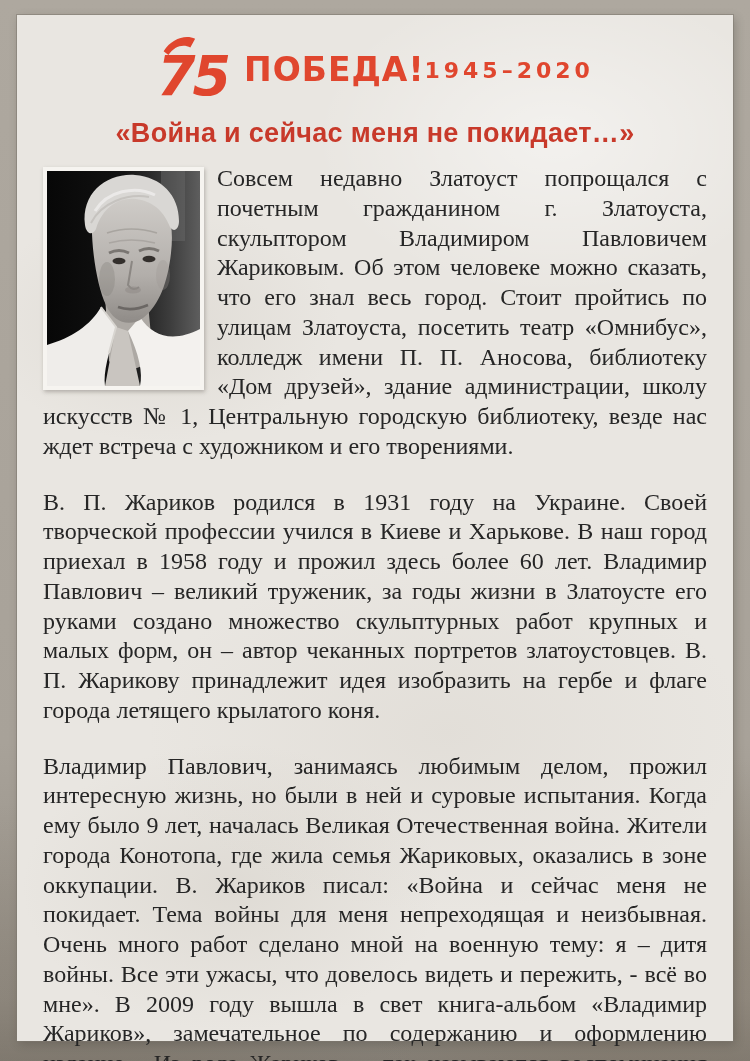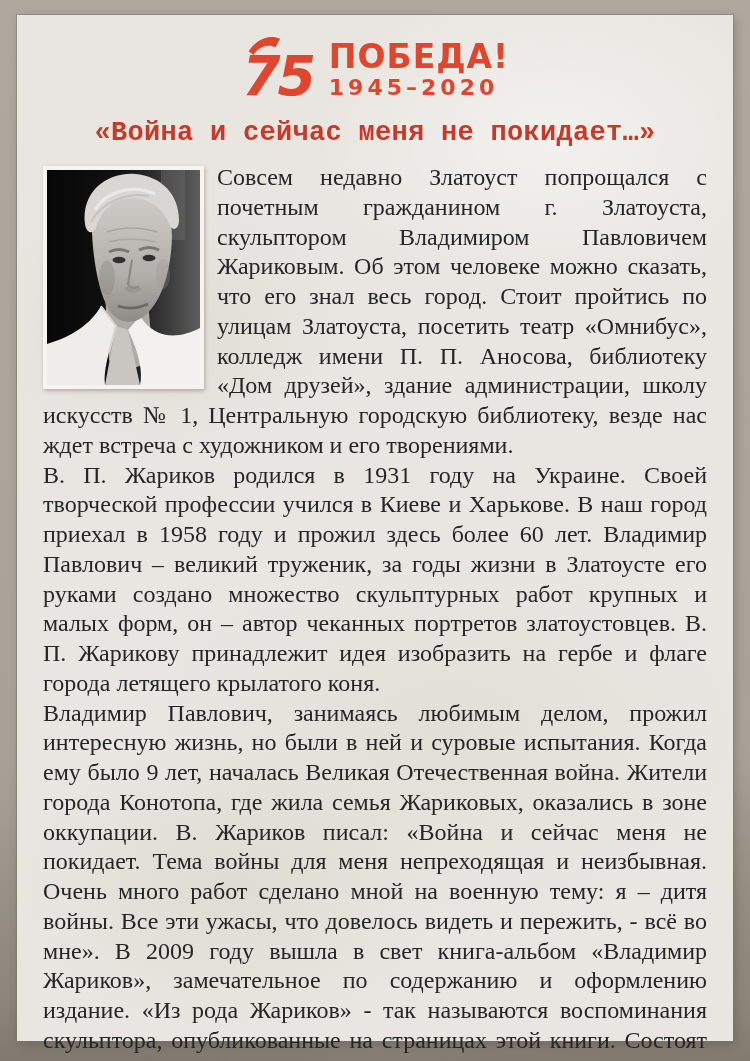--- a/index.html
+++ b/index.html
@@ -22,41 +22,41 @@
       radial-gradient(ellipse 500px 300px at 60% 70%, rgba(190,182,170,.16), transparent 60%),
       radial-gradient(ellipse 350px 240px at 30% 85%, rgba(185,178,166,.22), transparent 60%),
       #e9e6e1;
     box-shadow:0 0 0 1px rgba(125,120,112,.55), 2px 3px 9px rgba(60,55,50,.3);
   }
   .logo{
     display:flex;justify-content:center;align-items:center;
     padding-top:20px;gap:4px;
   }
   .logo-75{width:84px;height:70px;flex:0 0 auto;}
-  .logo-text{display:flex;flex-direction:column;align-items:flex-start;}
+  .logo-text{display:flex;flex-direction:row;align-items:center;}
   .logo-word{
     font-family:"DejaVu Sans", sans-serif;font-weight:bold;
     font-size:33px;line-height:1.05;letter-spacing:1px;color:#e0462e;
   }
   .logo-years{
     font-family:"DejaVu Sans", sans-serif;font-weight:bold;
     font-size:22px;letter-spacing:4px;color:#e0462e;margin-top:1px;
   }
   .title{
     margin:13px 0 0;text-align:center;
-    font-family:Liberation Mono, monospace;font-weight:bold;
+    font-family:Liberation Sans, sans-serif;font-weight:bold;
     font-size:27px;color:#c8392a;letter-spacing:.3px;
   }
   .content{
     padding:15px 26px 0;
     font-size:24px;line-height:1.24;color:#262626;
     text-align:justify;
   }
   .para{margin:0;clear:both;}
-  .para + .para{}
+  .para + .para{margin-top:26px;}
   .photo{
     float:left;width:161px;height:223px;
     margin:3px 13px 2px 0;display:block;
     box-shadow:1px 2px 4px rgba(80,75,68,.35);
   }
   .photo svg{display:block;width:100%;height:100%;}
 </style>
 </head>
 <body>
 

